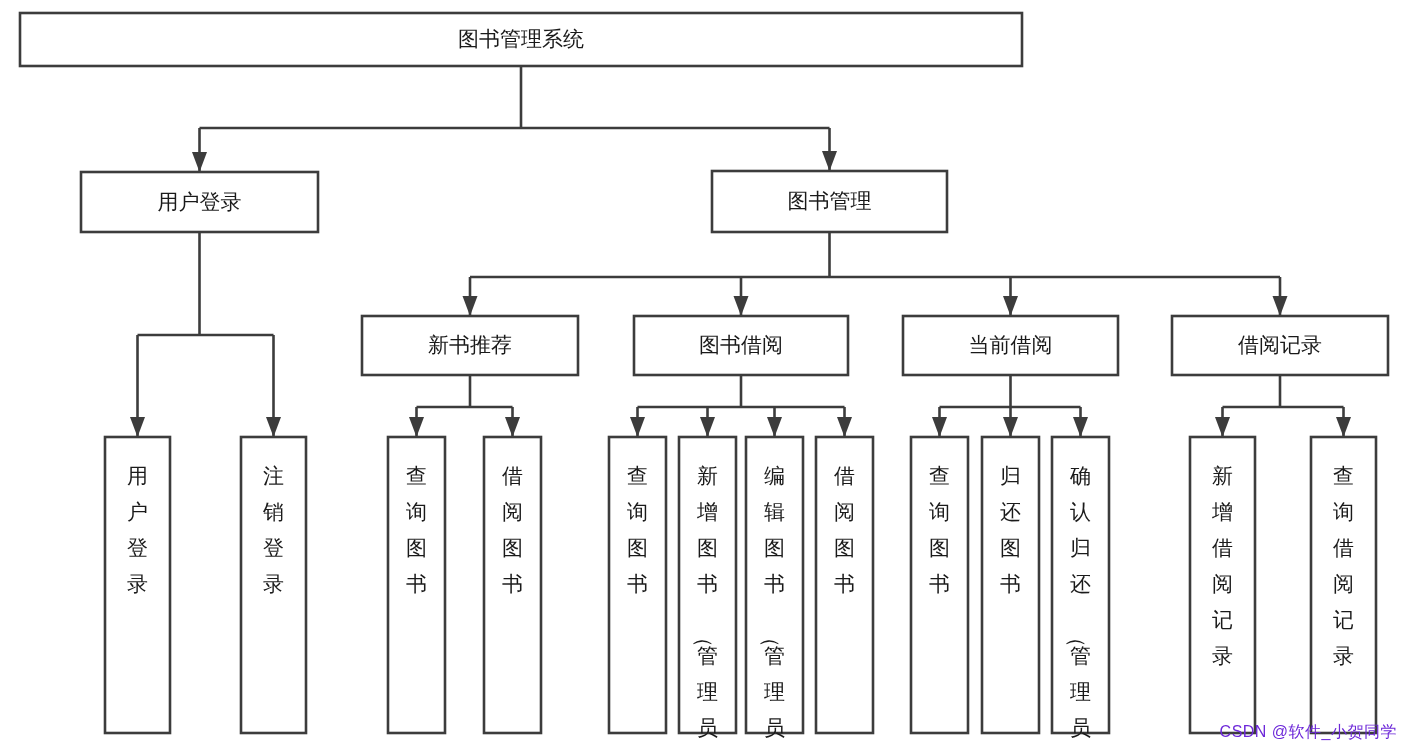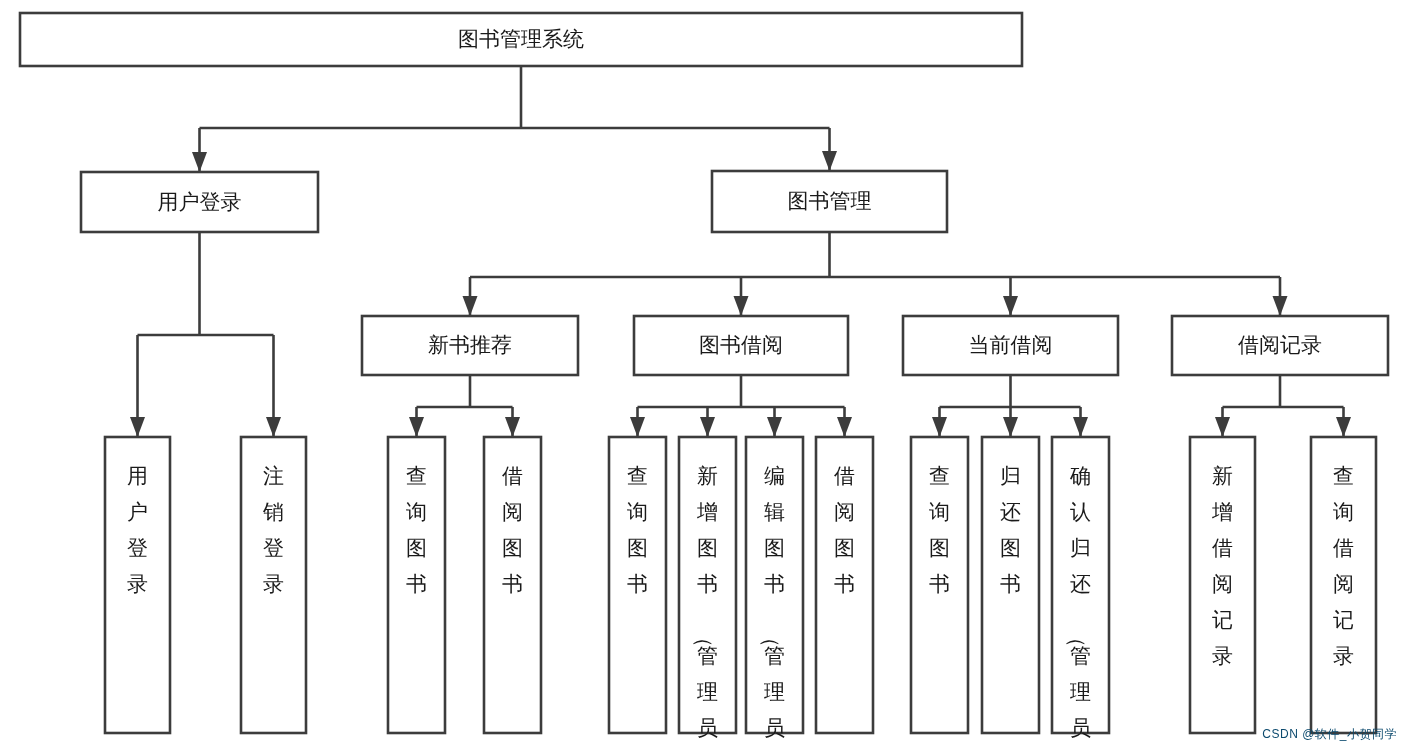--- a/index.html
+++ b/index.html
@@ -53,22 +53,22 @@
     font-family: "Liberation Sans", "DejaVu Sans", sans-serif;
     font-size: 21px;
     text-anchor: middle;
     dominant-baseline: middle;
   }
   .watermark-text {
     position: absolute;
     right: 8px;
     bottom: 4px;
     font-family: "Liberation Sans", "DejaVu Sans", sans-serif;
-    font-size: 12px;
-    color: #0c4a6e;
+    font-size: 16px;
+    color: #6d28d9;
     white-space: nowrap;
     pointer-events: none;
     letter-spacing: 0.5px;
   }
 </style>
 </head>
 <body>
 
 <div id="diagram-root">
   <svg id="flow-svg" viewBox="0 0 1405 747" xmlns="http://www.w3.org/2000/svg">

